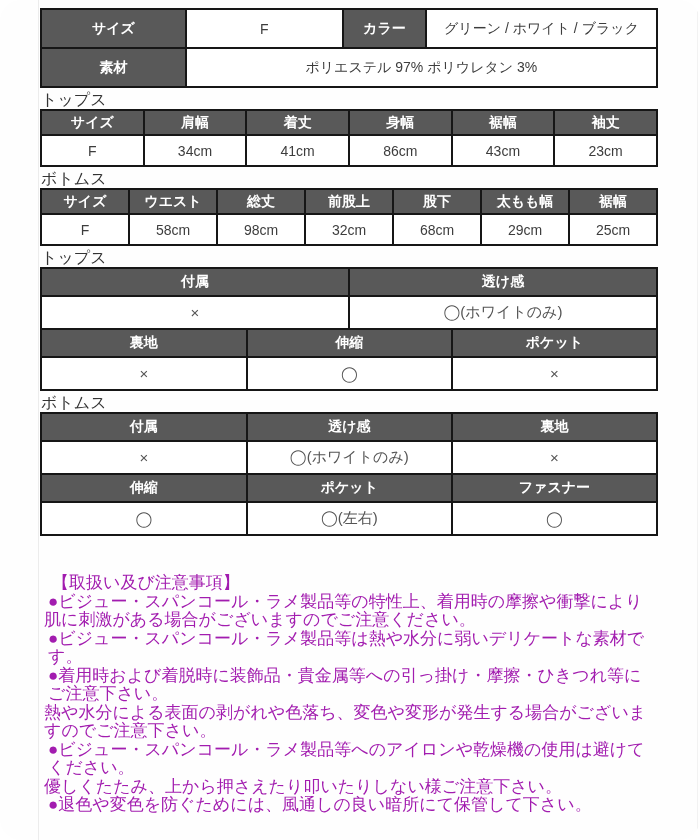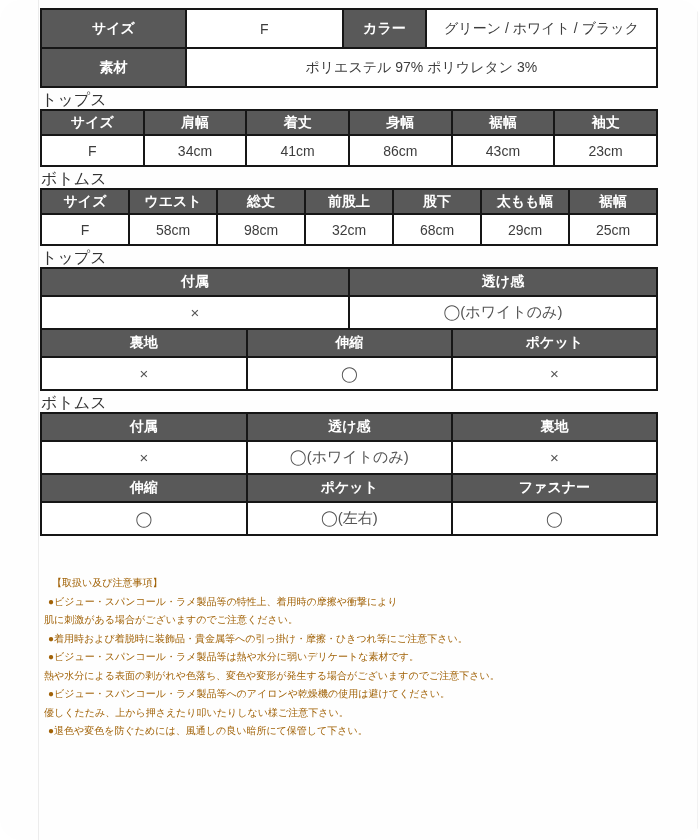--- a/index.html
+++ b/index.html
@@ -38,21 +38,21 @@
     margin:5px 0 2px 1px;line-height:14px;
   }
 
   .meas th{height:23px;font-size:14px;}
   .meas td{height:29px;}
 
   .feat th{height:26px;}
   .feat td{height:31px;color:#555;font-size:15px;}
   .feat + .feat{margin-top:-2px;}
 
-  .notes{margin-top:38px;font-size:10px;line-height:18.5px;color:#a16207;}
+  .notes{margin-top:38px;font-size:17px;line-height:18.5px;color:#a21caf;}
   .notes-title{padding-left:12px;}
   .note-line.bullet{padding-left:8px;}
   .note-line.cont{padding-left:4px;}
 </style>
 </head>
 <body>
 
 <div class="page">
   <div class="edge-line left"></div>
   <div class="edge-line right"></div>
@@ -200,22 +200,22 @@
         <td>◯(左右)</td>
         <td>◯</td>
       </tr>
     </tbody>
       </table>
 
     <div class="notes">
       <div class="notes-title">【取扱い及び注意事項】</div>
       <div class="note-line bullet">●ビジュー・スパンコール・ラメ製品等の特性上、着用時の摩擦や衝撃により</div>
       <div class="note-line cont">肌に刺激がある場合がございますのでご注意ください。</div>
+      <div class="note-line bullet">●ビジュー・スパンコール・ラメ製品等は熱や水分に弱いデリケートな素材です。</div>
       <div class="note-line bullet">●着用時および着脱時に装飾品・貴金属等への引っ掛け・摩擦・ひきつれ等にご注意下さい。</div>
-      <div class="note-line bullet">●ビジュー・スパンコール・ラメ製品等は熱や水分に弱いデリケートな素材です。</div>
       <div class="note-line cont">熱や水分による表面の剥がれや色落ち、変色や変形が発生する場合がございますのでご注意下さい。</div>
       <div class="note-line bullet">●ビジュー・スパンコール・ラメ製品等へのアイロンや乾燥機の使用は避けてください。</div>
       <div class="note-line cont">優しくたたみ、上から押さえたり叩いたりしない様ご注意下さい。</div>
       <div class="note-line bullet">●退色や変色を防ぐためには、風通しの良い暗所にて保管して下さい。</div>
     </div>
 
   </div>
 </div>
 
 </body></html>

